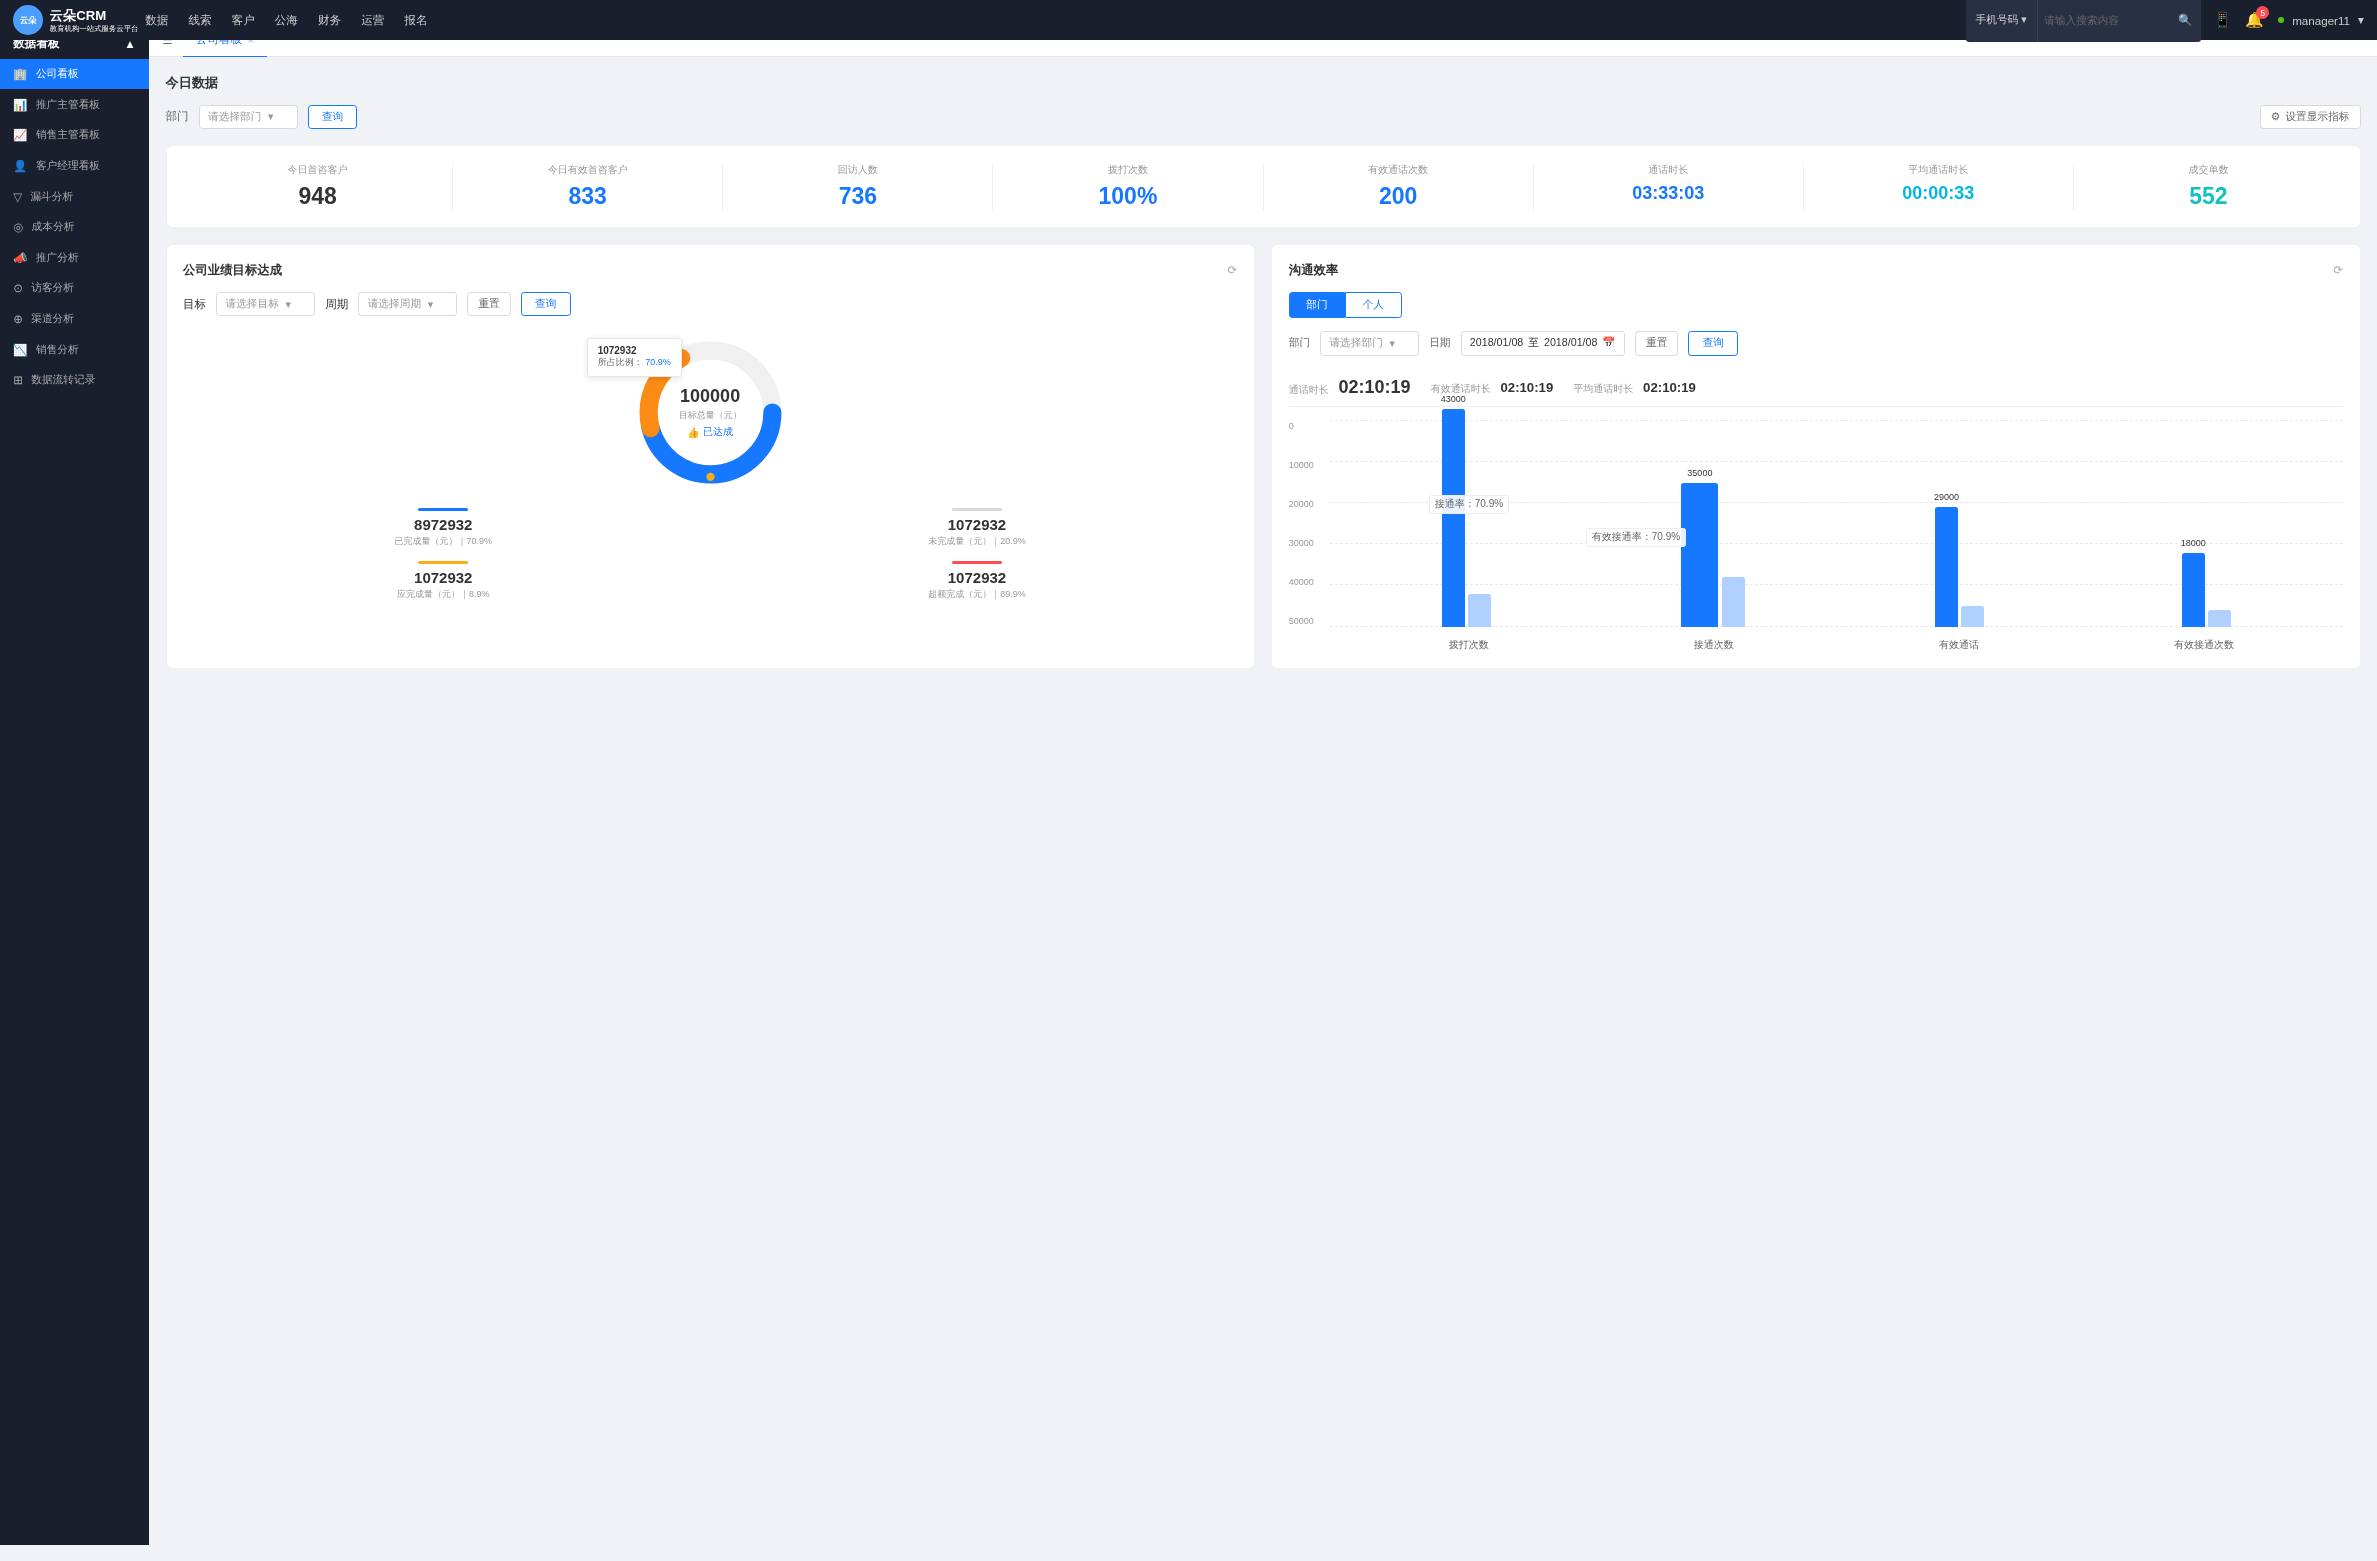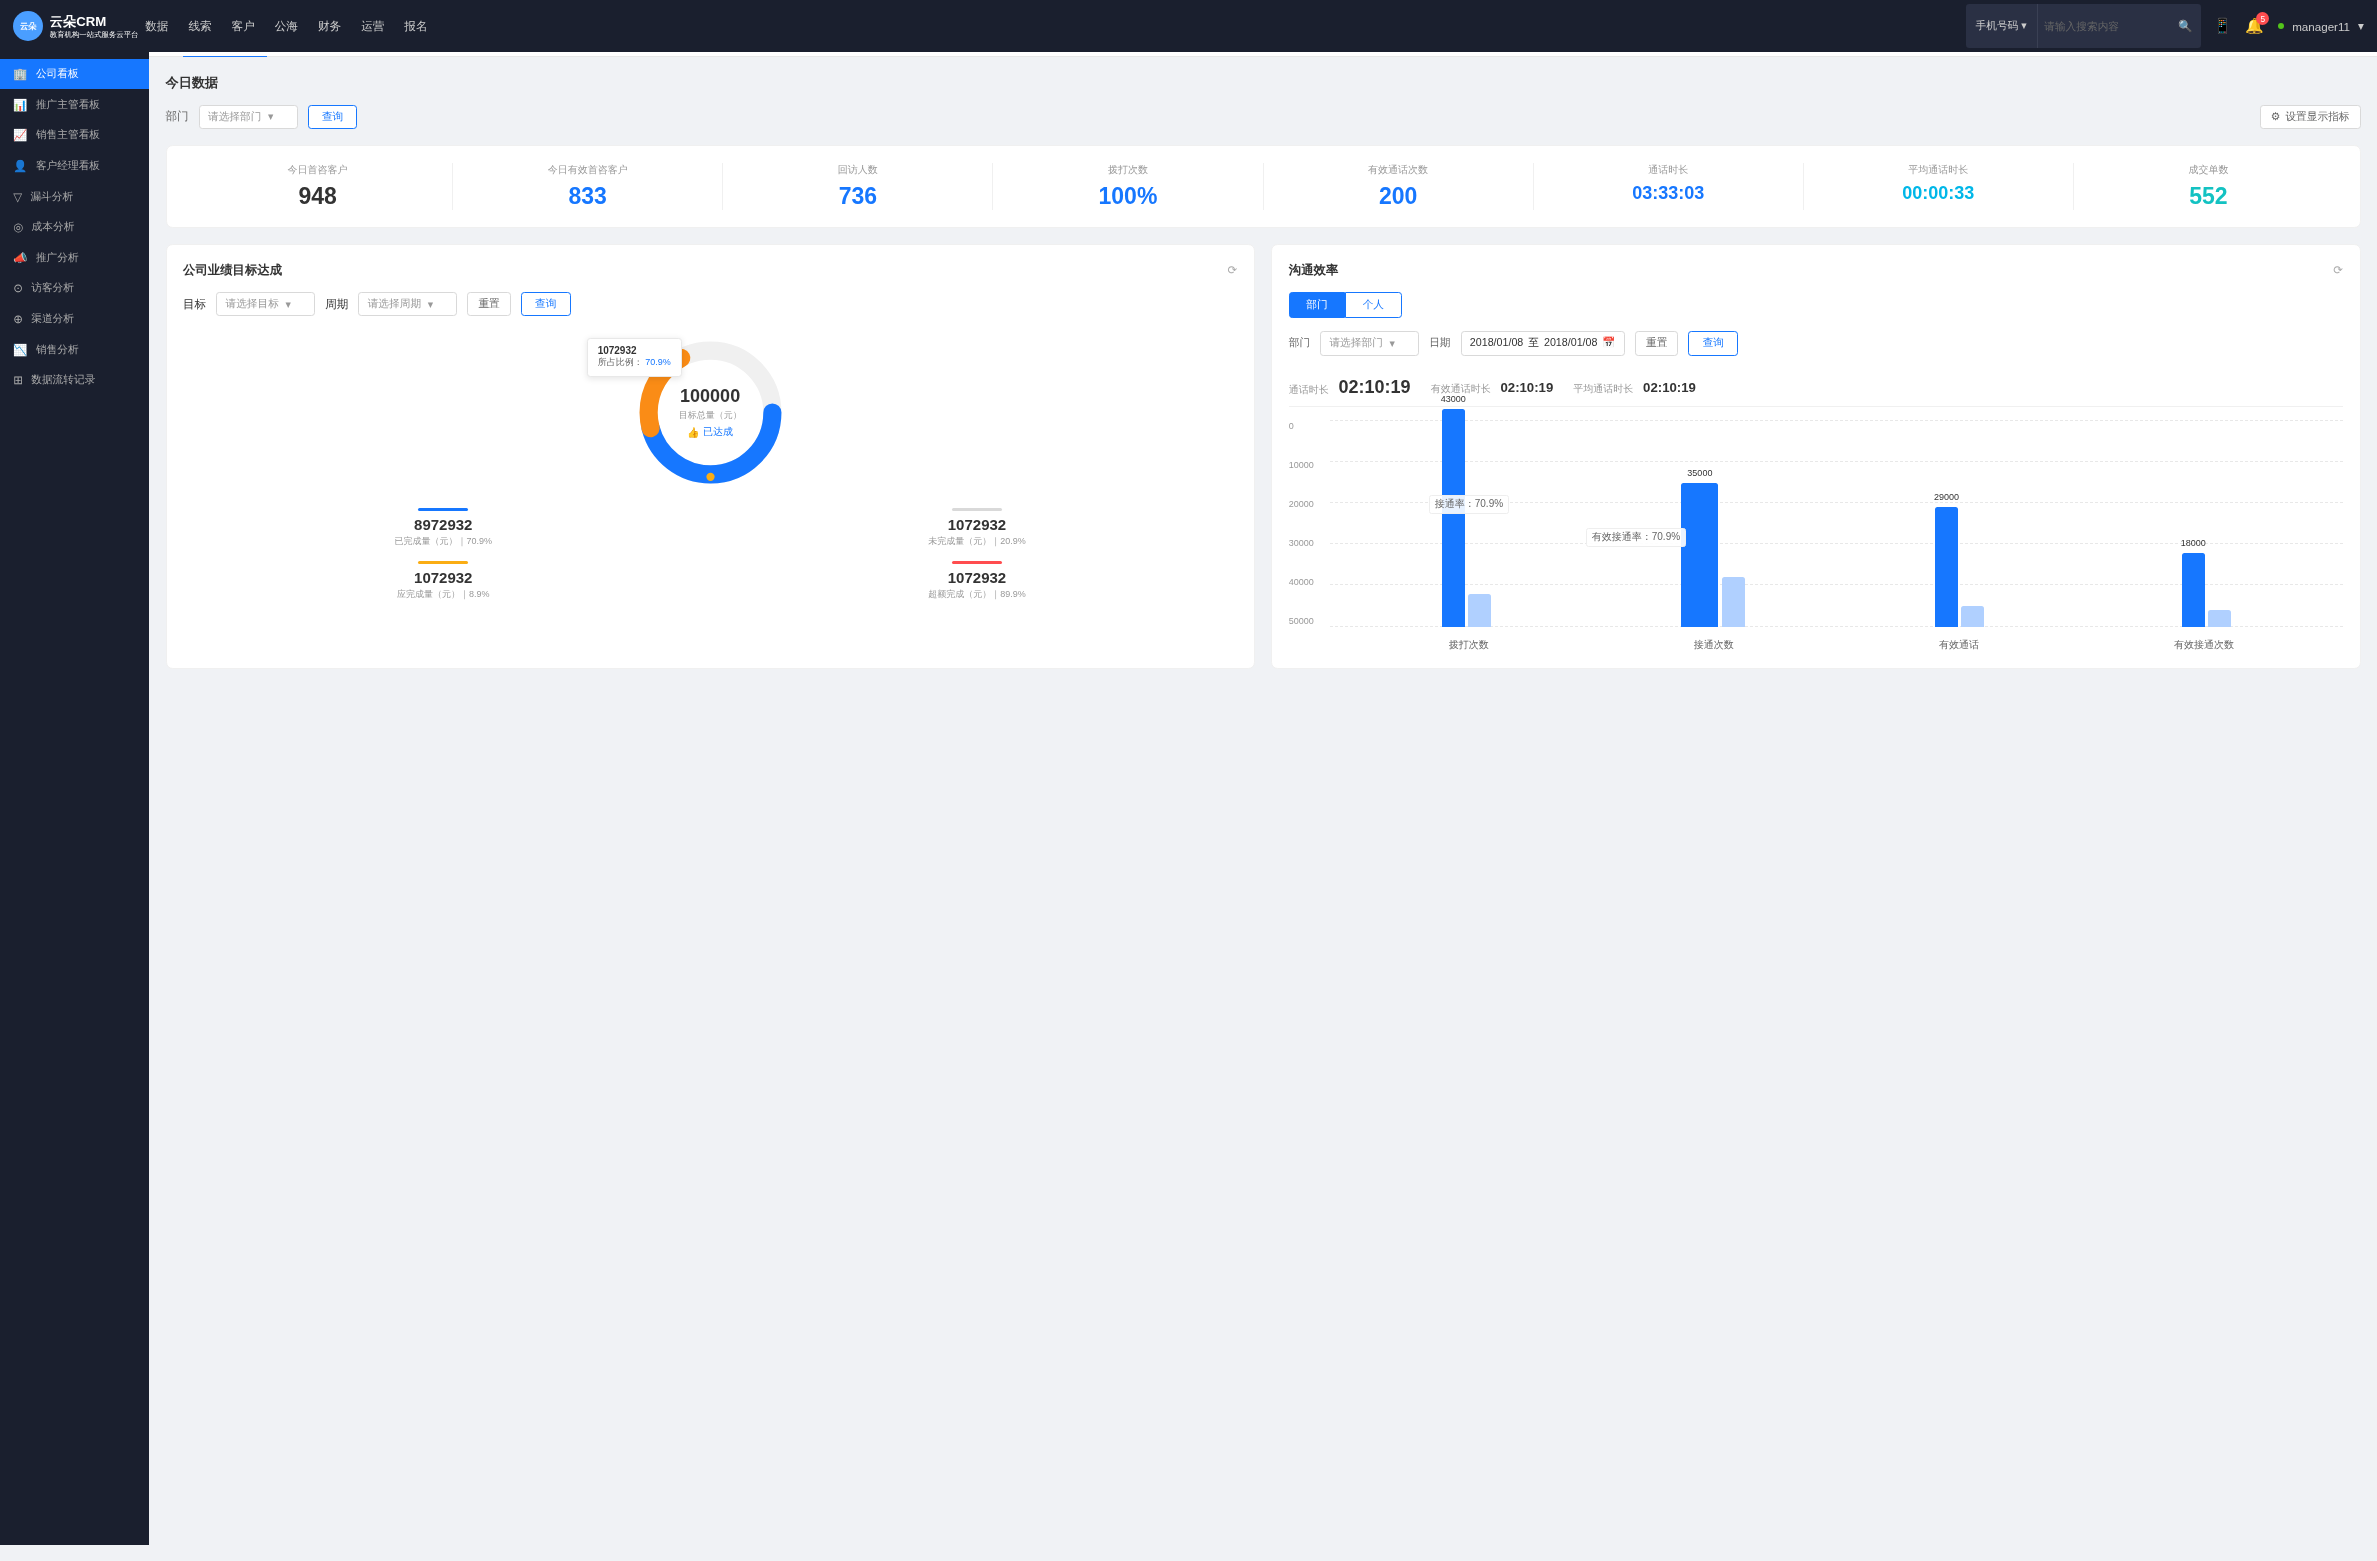--- a/index.html
+++ b/index.html
@@ -1,21 +1,21 @@
 <!DOCTYPE html>
 <html style="font-size:13.2px"><head>
   <meta charset="utf-8">
   <style>
     * { box-sizing: border-box; margin: 0; padding: 0; }
     body { font-family: 'Microsoft YaHei', Arial, sans-serif; background: #f0f2f5; font-size: 11.6px; color: #333; }
 
     
     .top-nav {
       display: flex; align-items: center;
-      background: #1a1f2e; height: 52px; padding: 0 13.2px;
+      background: #1a1f2e; height: 40px; padding: 0 13.2px;
       color: #ccc; position: fixed; top: 0; left: 0; right: 0; z-index: 100;
     }
     .logo {
       display: flex; align-items: center; gap: 6.6px;
       width: 132px; min-width: 132px;
     }
     .logo-icon {
       width: 30px; height: 30px; background: #4a9eff; border-radius: 50%;
       display: flex; align-items: center; justify-content: center;
       color: white; font-size: 8.3px; font-weight: bold;

